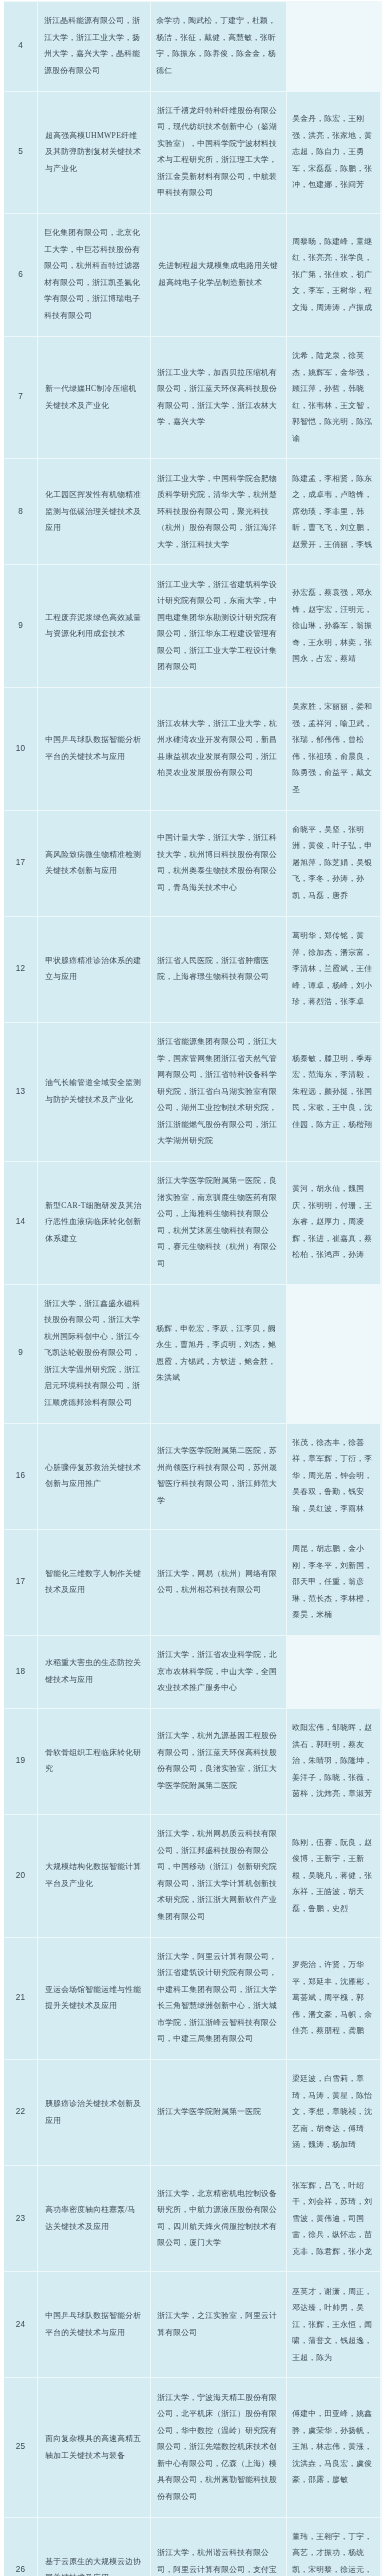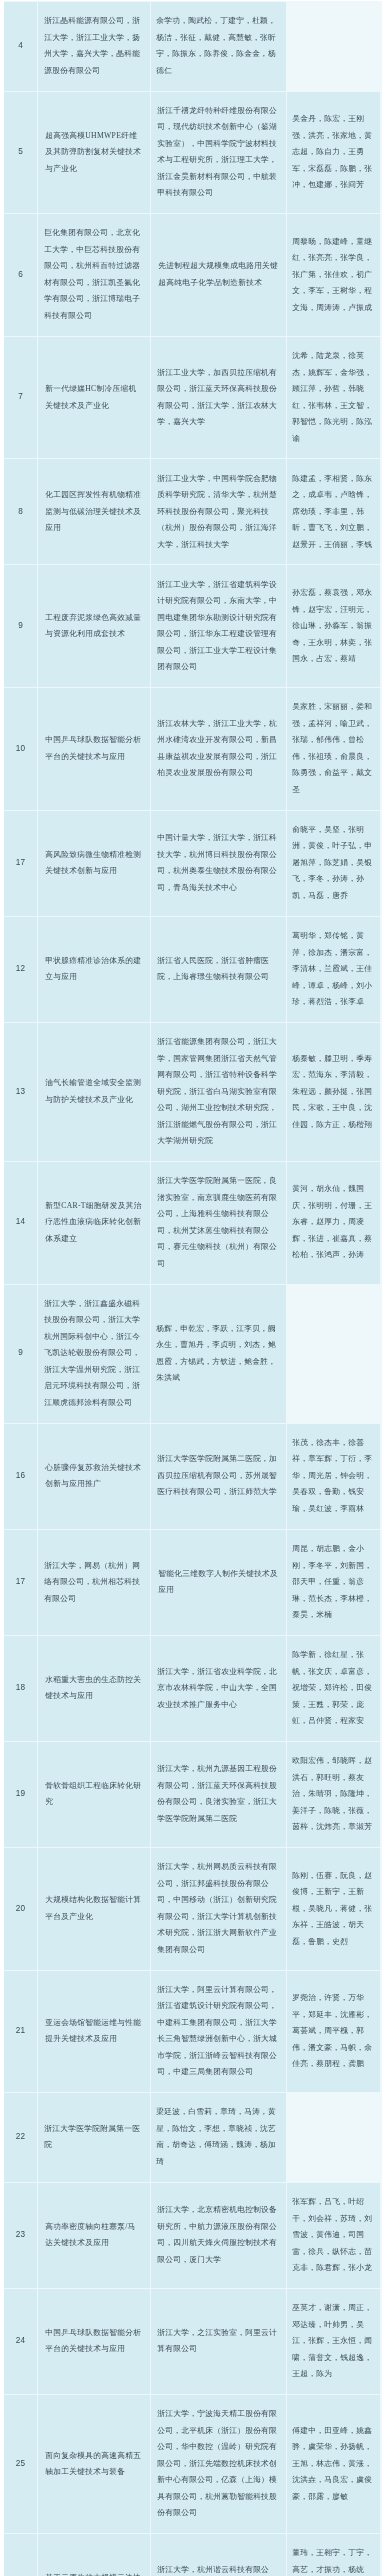--- a/index.html
+++ b/index.html
@@ -202,51 +202,48 @@
           <div>杨辉，申乾宏，李跃，江李贝，阙永生，曹旭丹，李贞明，刘杰，鲍恩霞，方锡武，方钦进，鲍金胜，朱洪斌</div>
         </div>
   </div>
 
   <div class="row">
     <div class="cell cell-num">16</div>
     <div class="cell cell-title">
           <div>心脏骤停复苏救治关键技术创新与应用推广</div>
         </div>
     <div class="cell cell-orgs">
-          <div>浙江大学医学院附属第二医院，加西贝拉压缩机有限公司，苏州晟智医疗科技有限公司，浙江师范大学</div>
+          <div>浙江大学医学院附属第二医院，苏州尚领医疗科技有限公司，苏州晟智医疗科技有限公司，浙江师范大学</div>
         </div>
     <div class="cell cell-members">
           <div>张茂，徐杰丰，徐善祥，章军辉，丁衍，李华，周光居，钟会明，吴春双，鲁勤，钱安瑜，吴红波，李雨林</div>
         </div>
   </div>
 
   <div class="row">
     <div class="cell cell-num">17</div>
+    <div class="cell cell-title">
+          <div>智能化三维数字人制作关键技术及应用</div>
+        </div>
     <div class="cell cell-orgs">
           <div>浙江大学，网易（杭州）网络有限公司，杭州相芯科技有限公司</div>
         </div>
-    <div class="cell cell-title">
-          <div>智能化三维数字人制作关键技术及应用</div>
-        </div>
     <div class="cell cell-members">
           <div>周昆，胡志鹏，金小刚，李冬平，刘新国，邵天甲，任重，翁彦琳，范长杰，李林橙，秦昊，米楠</div>
         </div>
   </div>
 
   <div class="row">
     <div class="cell cell-num">18</div>
     <div class="cell cell-title">
           <div>水稻重大害虫的生态防控关键技术与应用</div>
         </div>
     <div class="cell cell-orgs">
           <div>浙江大学，浙江省农业科学院，北京市农林科学院，中山大学，全国农业技术推广服务中心</div>
         </div>
-    <div class="cell cell-members">
-          <div>陈学新，徐红星，张帆，张文庆，卓富彦，祝增荣，郑许松，田俊策，王甦，郭荣，庞虹，吕仲贤，程家安</div>
-        </div>
   </div>
 
   <div class="row">
     <div class="cell cell-num">19</div>
     <div class="cell cell-title">
           <div>骨软骨组织工程临床转化研究</div>
         </div>
     <div class="cell cell-orgs">
           <div>浙江大学，杭州九源基因工程股份有限公司，浙江蓝天环保高科技股份有限公司，良渚实验室，浙江大学医学院附属第二医院</div>
         </div>
@@ -276,20 +273,23 @@
     <div class="cell cell-orgs">
           <div>浙江大学，阿里云计算有限公司，浙江省建筑设计研究院有限公司，中建科工集团有限公司，浙江大学长三角智慧绿洲创新中心，浙大城市学院，浙江浙峰云智科技有限公司，中建三局集团有限公司</div>
         </div>
     <div class="cell cell-members">
           <div>罗尧治，许贤，万华平，郑延丰，沈雁彬，葛荟斌，周平槐，郭伟，潘文豪，马帜，余佳亮，蔡朋程，龚鹏</div>
         </div>
   </div>
 
   <div class="row">
     <div class="cell cell-num">22</div>
+    <div class="cell cell-title">
+          <div>胰腺癌诊治关键技术创新及应用</div>
+        </div>
     <div class="cell cell-orgs">
           <div>浙江大学医学院附属第一医院</div>
         </div>
     <div class="cell cell-members">
           <div>梁廷波，白雪莉，章琦，马涛，黄星，陈怡文，李想，章晓祯，沈艺南，胡奇达，傅琦涵，魏涛，杨加琦</div>
         </div>
   </div>
 
   <div class="row">
     <div class="cell cell-num">23</div>

